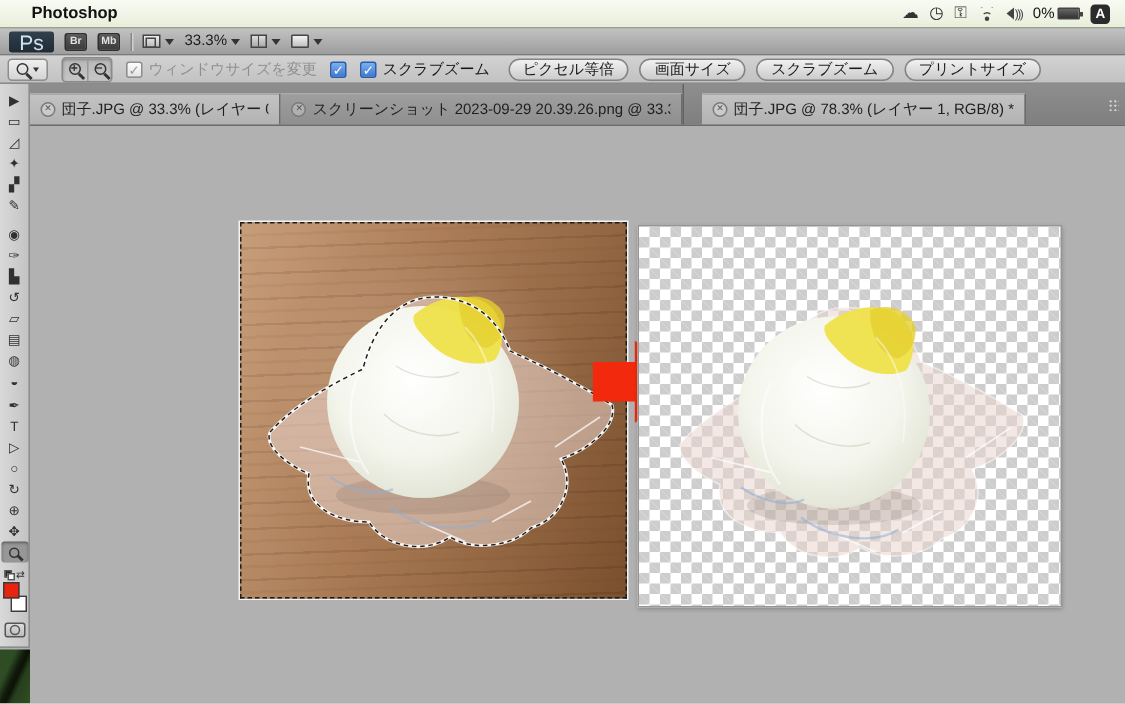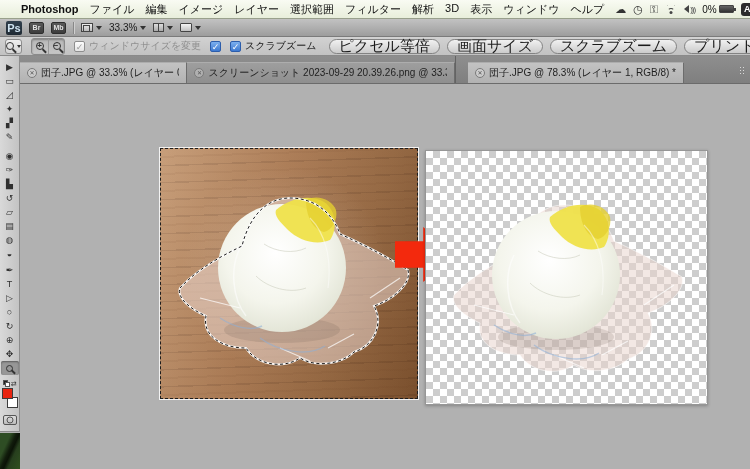--- a/index.html
+++ b/index.html
@@ -25,21 +25,21 @@
   .batt-body{position:relative;width:15px;height:8px;border:1px solid #444;border-radius:1px;background:linear-gradient(#666,#333)}
   .batt-body::after{content:"";position:absolute;right:-3px;top:2px;width:2px;height:3px;background:#444}
   .ime-chip{width:13px;height:13px;background:#2b2b2b;color:#fff;border-radius:3px;font-size:9px;font-weight:bold;display:flex;align-items:center;justify-content:center}
   .lens{position:relative;width:8px;height:8px;border:1.5px solid #333;border-radius:50%}
   .lens::after{content:"";position:absolute;width:5px;height:1.5px;background:#333;transform:rotate(45deg);right:-4px;bottom:-2px}
   .lens .sign{position:absolute;top:-2px;left:0;width:5px;font-size:8px;line-height:9px;font-weight:bold;color:#333;text-align:center}
 
   
   .appbar{position:absolute;top:19px;left:0;right:0;height:18px;background:linear-gradient(#c2c2c2,#9d9d9d);
     border-bottom:1px solid #7b7b7b;display:flex;align-items:center;gap:7px;padding:0 6px;font-size:10px;color:#1c1c1c}
-  .pslogo{width:16px;height:14px;background:linear-gradient(#31404d,#202b34);color:#cfe3f0;font-weight:bold;font-size:11px;
+  .pslogo{width:30px;height:14px;background:linear-gradient(#31404d,#202b34);color:#cfe3f0;font-weight:normal;font-size:14px;
     display:flex;align-items:center;justify-content:center;border-radius:2px}
   .mini-app{width:15px;height:12px;background:linear-gradient(#5a5a5a,#3c3c3c);color:#e2e2e2;font-size:7px;font-weight:bold;
     display:flex;align-items:center;justify-content:center;border-radius:2px;border:1px solid #2e2e2e}
   .vsep{width:1px;height:12px;background:#888;box-shadow:1px 0 0 #cfcfcf}
   .drop{display:flex;align-items:center;gap:3px}
   .caret{width:0;height:0;border-left:3px solid transparent;border-right:3px solid transparent;border-top:4px solid #333}
   .icon-arrange{width:12px;height:9px;border:1px solid #444;background:linear-gradient(#eee,#bbb);position:relative}
   .icon-arrange::after{content:"";position:absolute;left:1px;top:1px;width:5px;height:5px;border:1px solid #444}
   .icon-grid{width:11px;height:9px;border:1px solid #444;background:
      linear-gradient(90deg,transparent 4px,#444 4px,#444 5px,transparent 5px),linear-gradient(#ddd,#aaa)}
@@ -61,21 +61,21 @@
   .tool-preview .caret{border-top-width:3px;border-left-width:2.5px;border-right-width:2.5px}
   .zoom-pair{display:flex;border:1px solid #8a8a8a;border-radius:3px;background:linear-gradient(#b8b8b8,#c6c6c6);box-shadow:inset 0 1px 2px rgba(0,0,0,.3)}
   .zoom-btn{width:16px;height:15px;display:flex;align-items:center;justify-content:center}
   .zoom-btn + .zoom-btn{border-left:1px solid #9a9a9a}
   .cb-row{display:flex;align-items:center;gap:4px;white-space:nowrap}
   .cb{width:11px;height:11px;border-radius:2px;border:1px solid #8e8e8e;background:linear-gradient(#fdfdfd,#e3e3e3);
     color:#9a9a9a;font-size:9px;line-height:10px;text-align:center;font-weight:bold}
   .cb.blue{background:linear-gradient(#7cb0ef,#3d79d0);border-color:#2c5dab;color:#fff}
   .cb-label.disabled{color:#8f8f8f}
   .opt-btn{height:15px;padding:0 9px;border-radius:8px;border:1px solid #838383;background:linear-gradient(#f1f1f1,#cbcbcb);
-    font-size:15px;display:flex;align-items:center;color:#1a1a1a;white-space:nowrap}
+    font-size:10px;display:flex;align-items:center;color:#1a1a1a;white-space:nowrap}
   .opt-buttons{display:flex;gap:7px;margin-left:3px}
 
   
   .tabstrip{position:absolute;top:56px;left:20px;right:0;height:28px;background:linear-gradient(#8e8e8e,#7f7f7f);
     border-bottom:1px solid #6b6b6b;display:flex;align-items:flex-end}
   .tab-group{display:flex;align-items:flex-end;height:100%}
   .tab-group.g1{width:436px;overflow:hidden;border-right:1px solid #636363}
   .tab-group.g2{flex:1;padding-left:12px;overflow:hidden}
   .tab{height:21px;display:flex;align-items:center;gap:4px;padding:0 7px;font-size:10px;color:#1f1f1f;
     background:linear-gradient(#9e9e9e,#8f8f8f);border-right:1px solid #6c6c6c;border-top:1px solid #adadad;
@@ -136,33 +136,20 @@
   .hidden-defs{position:absolute;width:0;height:0;overflow:hidden}
 </style>
 </head>
 <body>
 
 <div class="screen">
 
   <div class="menubar">
     <span class="apple"></span>
     <span class="appname">Photoshop</span>
-    <span id="menus" style="display:flex;gap:11px">
-        <span class="menu-item">ファイル</span>
-        <span class="menu-item">編集</span>
-        <span class="menu-item">イメージ</span>
-        <span class="menu-item">レイヤー</span>
-        <span class="menu-item">選択範囲</span>
-        <span class="menu-item">フィルター</span>
-        <span class="menu-item">解析</span>
-        <span class="menu-item">3D</span>
-        <span class="menu-item">表示</span>
-        <span class="menu-item">ウィンドウ</span>
-        <span class="menu-item">ヘルプ</span>
-      </span>
     <span class="mb-right">
       <span class="s-icon">☁</span>
       <span class="s-icon">◷</span>
       <span class="s-icon">⚿</span>
       <span class="wifi">
           <i></i>
           <i></i>
           <i></i>
         </span>
       <span class="vol">

